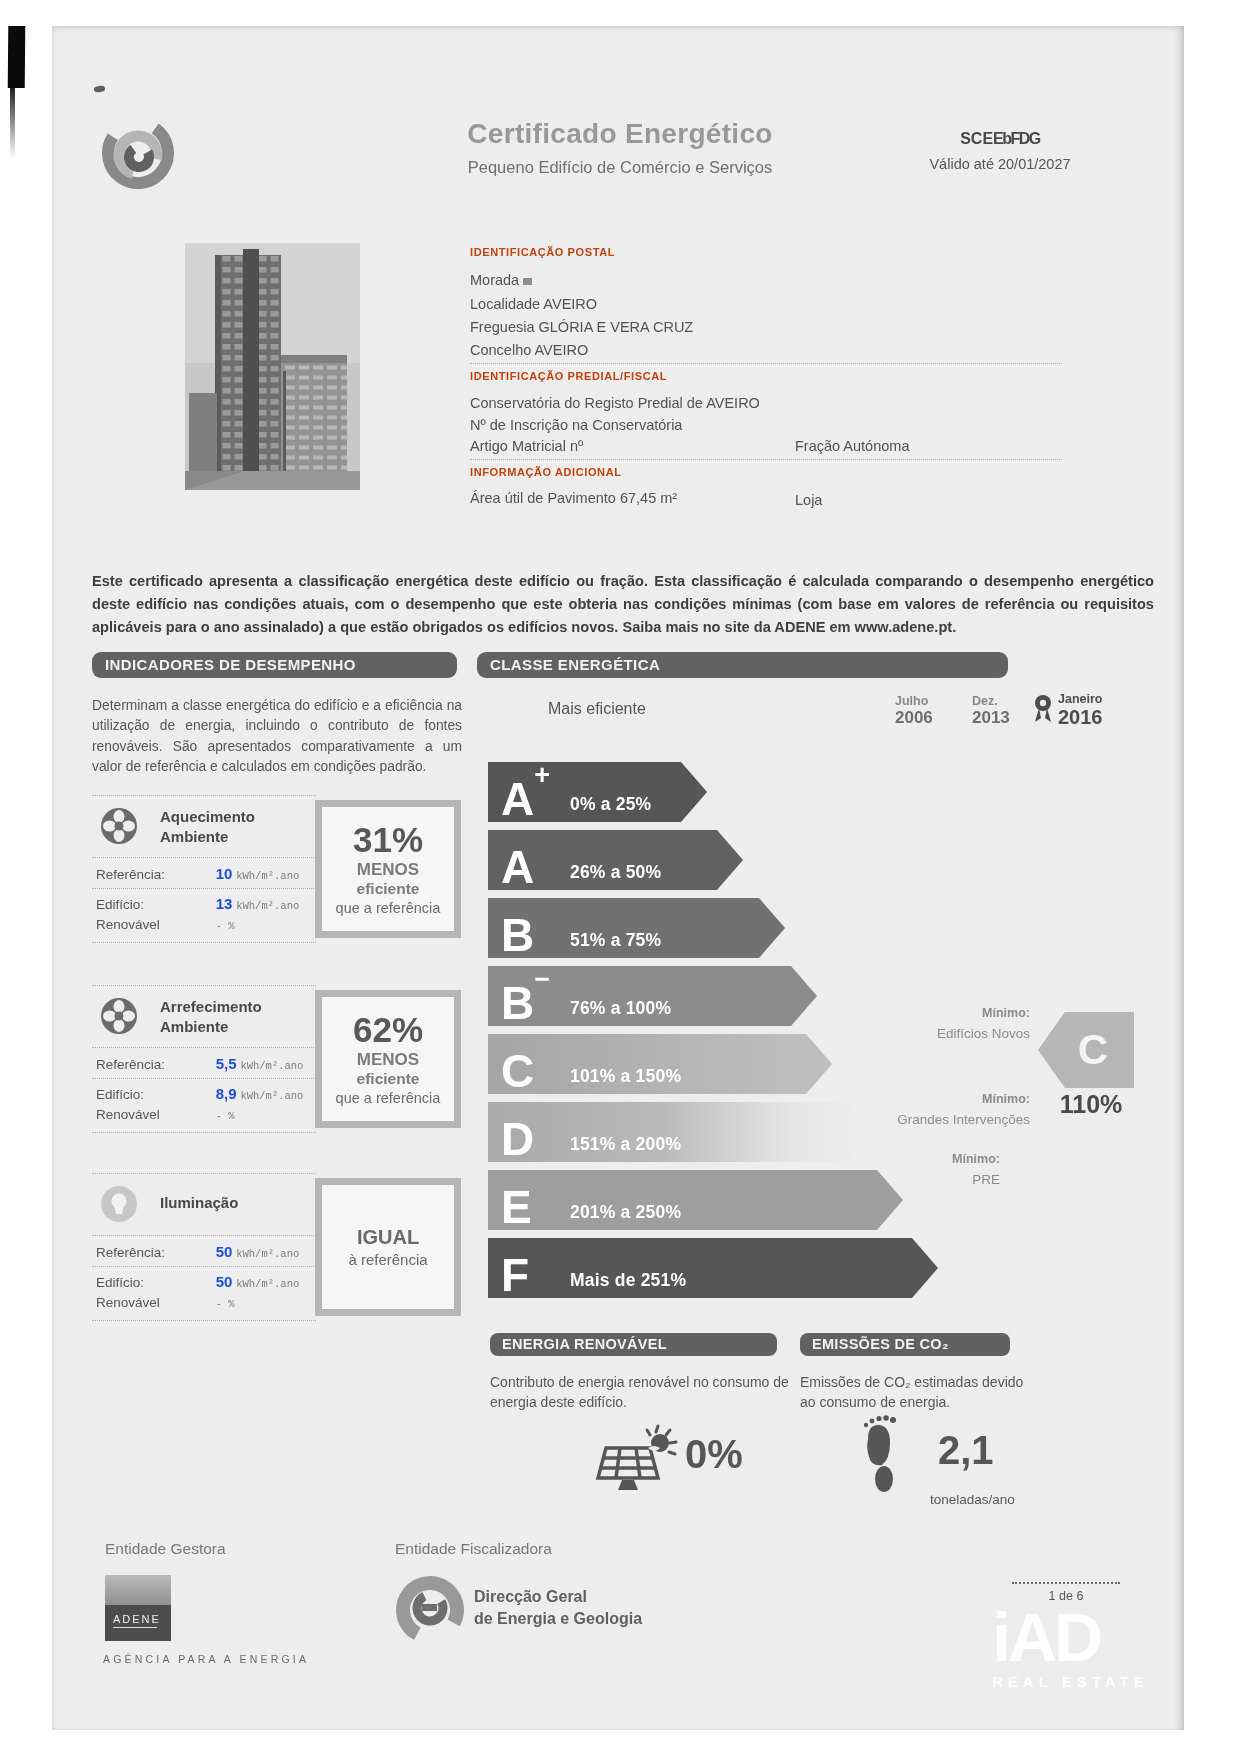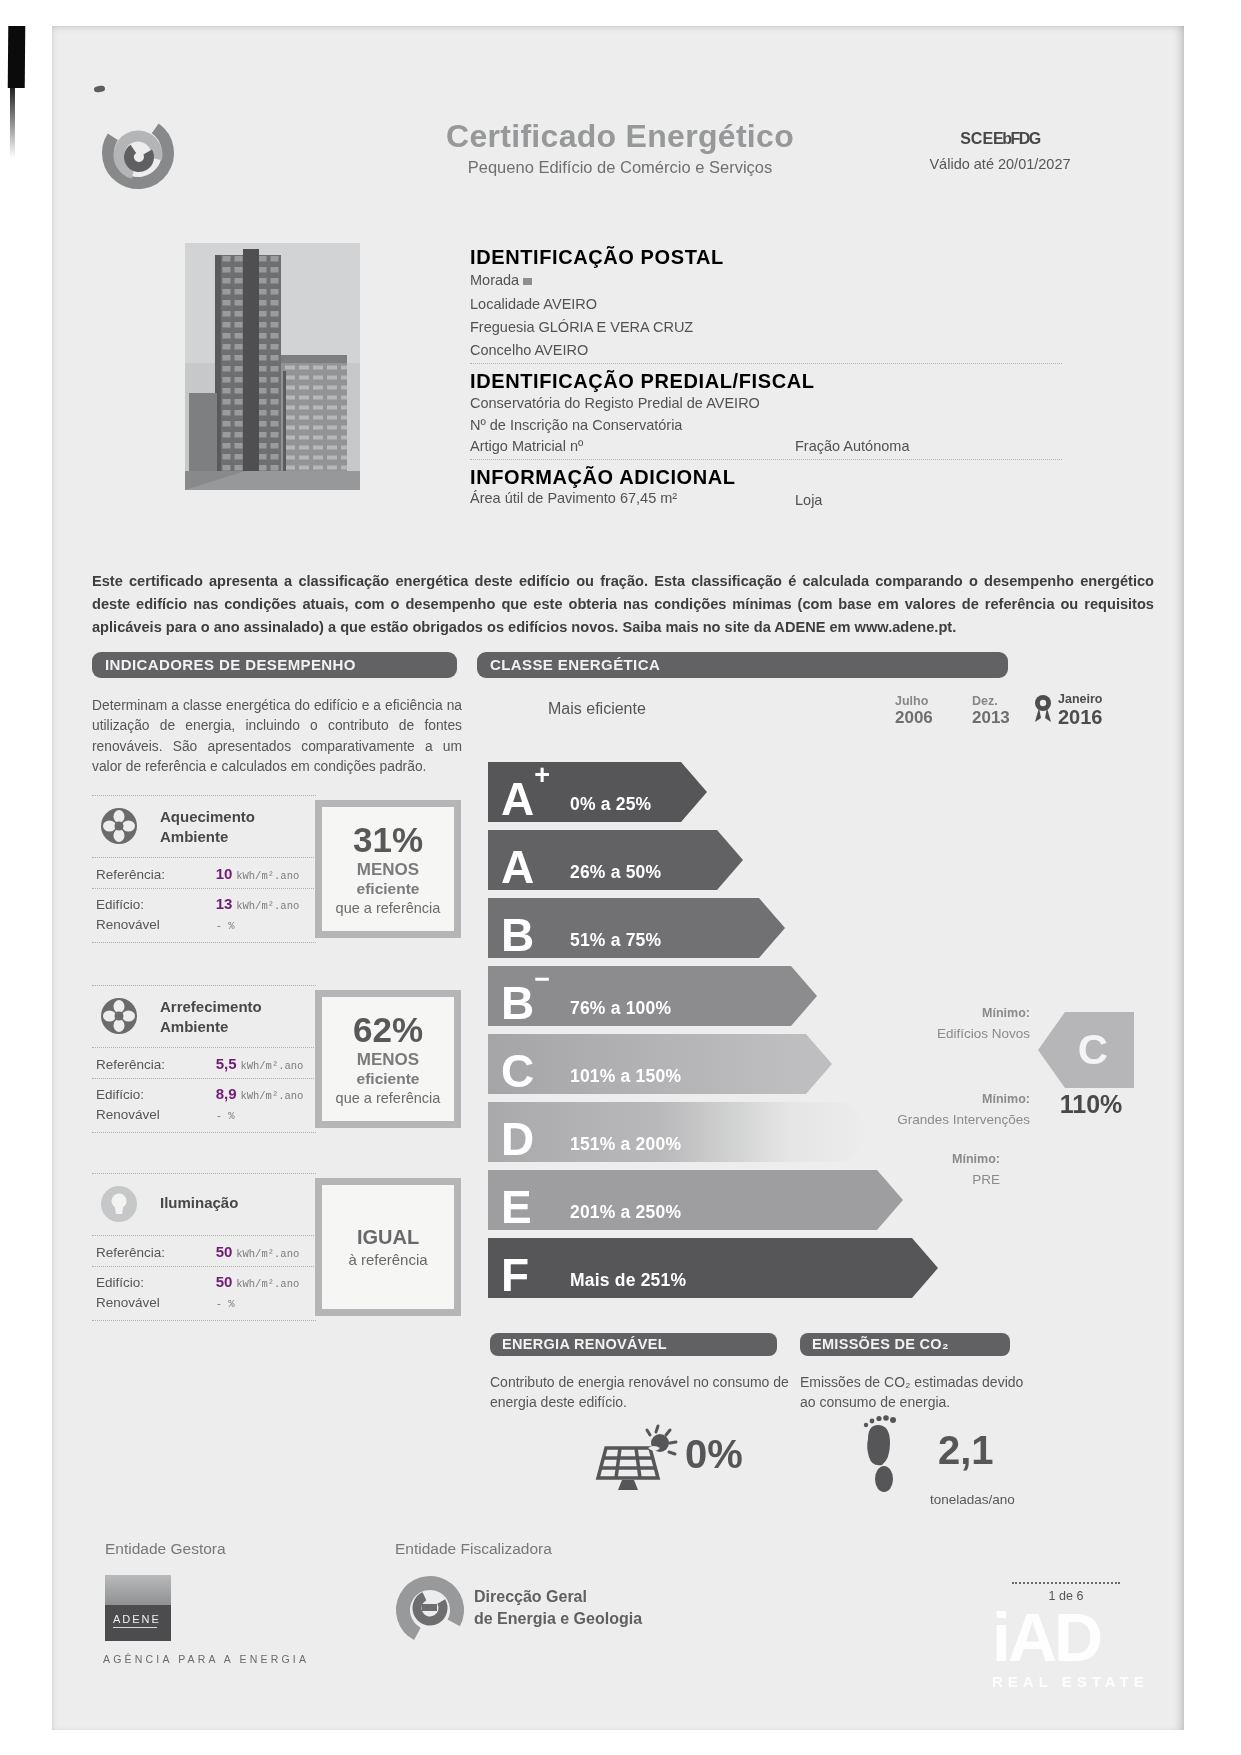--- a/index.html
+++ b/index.html
@@ -8,43 +8,43 @@
   #page{position:absolute;left:52px;top:26px;width:1132px;height:1704px;background:#ecedec;
         box-shadow:inset -7px 0 10px -5px rgba(0,0,0,.22), inset 0 5px 8px -5px rgba(0,0,0,.15), inset 4px 0 6px -4px rgba(0,0,0,.10);}
   .abs{position:absolute;}
   
   .artifact-bar{position:absolute;left:8px;top:26px;width:17px;height:62px;background:#0b0b0b;transform:rotate(.5deg);}
   .artifact-streak{position:absolute;left:10px;top:88px;width:5px;height:70px;background:linear-gradient(#222,rgba(34,34,34,0));}
   .artifact-blob{position:absolute;left:94px;top:86px;width:11px;height:6px;background:#3a3a3c;border-radius:40%;transform:rotate(-10deg);opacity:.8;}
   
   .logo-text{line-height:1.32;font-weight:bold;color:#3b3b3d;font-size:16.5px;}
   .logo-text .l3{font-size:15px;letter-spacing:.5px;margin-top:6px;}
-  .doc-title{font-size:32px;font-weight:bold;color:#97989a;text-align:center;letter-spacing:.3px;}
+  .doc-title{font-size:28px;font-weight:bold;color:#97989a;text-align:center;letter-spacing:.3px;}
   .doc-subtitle{font-size:16.5px;color:#6f7072;text-align:center;margin-top:5px;}
   .sce-line{font-size:16px;font-weight:bold;color:#47474a;text-align:center;}
   .sce-code{filter:blur(.7px);letter-spacing:-1.5px;}
   .valid{font-size:14.5px;color:#56565a;text-align:center;margin-top:6px;}
   
-  .id-h{font-size:20px;font-weight:bold;color:#000000;letter-spacing:.6px;}
+  .id-h{font-size:11px;font-weight:bold;color:#c2410c;letter-spacing:.6px;}
   .id-line{font-size:14.5px;color:#525254;}
   .dotline{border-top:1.5px dotted #b2b2b4;height:0;}
   .redact{display:inline-block;width:9px;height:7px;background:#8e8e90;filter:blur(.6px);vertical-align:middle;margin-left:4px;font-size:0;}
   
   .intro{font-size:14.6px;font-weight:bold;color:#3e3e40;line-height:1.56;text-align:justify;}
   
   .secbar{position:absolute;height:26px;background:#626264;border-radius:9px;color:#f2f2f2;
           font-weight:bold;font-size:15px;line-height:26px;padding-left:13px;letter-spacing:.4px;box-sizing:border-box;}
   .ind-desc{font-size:13.8px;color:#56565a;line-height:1.48;text-align:justify;}
   
   .card{position:absolute;left:92px;width:372px;height:150px;}
   .card .hr{position:absolute;left:0;width:224px;border-top:1.5px dotted #aeaeb0;}
   .card .title{position:absolute;left:68px;top:12px;font-size:15px;font-weight:bold;color:#48484b;line-height:1.35;}
   .lrow{position:absolute;left:4px;font-size:13.5px;color:#56565a;white-space:nowrap;}
   .lrow .lab{display:inline-block;width:116px;}
-  .lrow .val{font-weight:bold;color:#701a75;font-size:15px;}
+  .lrow .val{font-weight:bold;color:#1d4ed8;font-size:15px;}
   .lrow .unit{font-size:10.5px;color:#7c7c7e;font-family:Liberation Mono, monospace;}
   .resbox{position:absolute;left:315px;width:146px;height:138px;border:7px solid #b5b5b7;background:#f6f6f5;
           box-sizing:border-box;display:flex;flex-direction:column;align-items:center;justify-content:center;text-align:center;}
   .res-big{font-size:35px;font-weight:bold;color:#58585a;line-height:1;}
   .res-b1{font-size:17px;font-weight:bold;color:#7b7b7d;margin-top:3px;}
   .res-b2{font-size:15.5px;font-weight:bold;color:#7b7b7d;}
   .res-b3{font-size:14.5px;color:#6c6c6e;margin-top:2px;}
   .res-igual{font-size:20px;font-weight:bold;color:#69696b;}
   .res-igual-sub{font-size:15px;color:#69696b;margin-top:2px;}
   .icon-wrap{position:absolute;left:8px;top:12px;}

